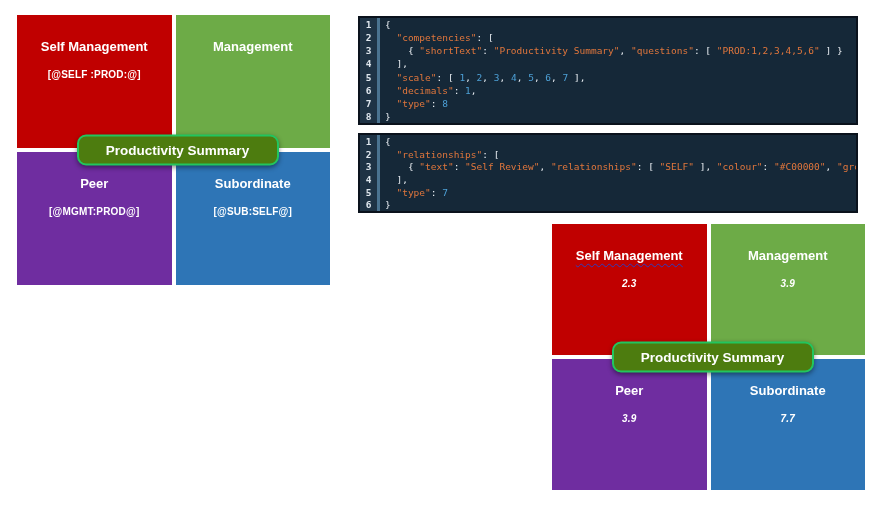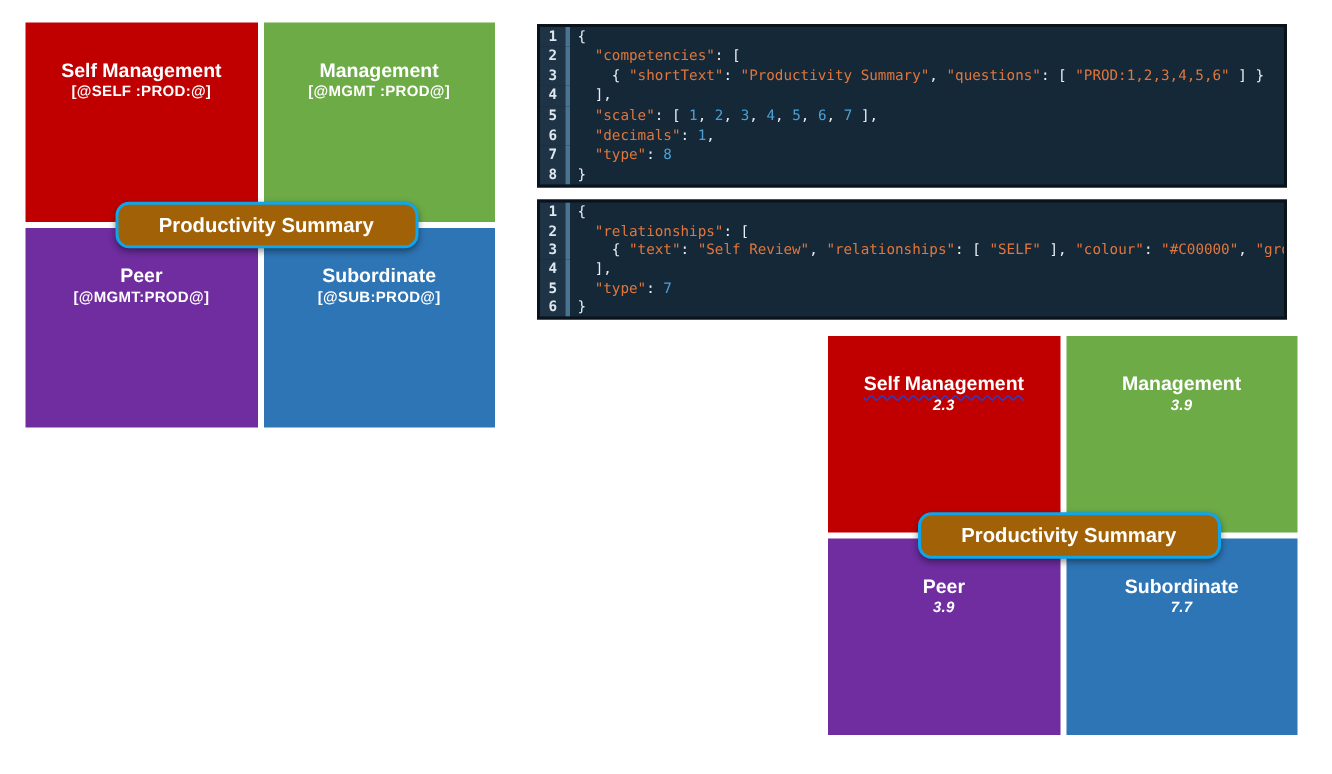--- a/index.html
+++ b/index.html
@@ -10,35 +10,35 @@
 
   
   .quad-chart {
     position:absolute; display:grid;
     grid-template-columns:1fr 1fr; grid-template-rows:1fr 1fr; gap:4px;
   }
   #chart1 { left:17px;  top:15px;  width:313px; height:270px; }
   #chart2 { left:552px; top:224px; width:313px; height:266px; }
   .quad {
     display:flex; flex-direction:column; align-items:center;
-    padding-top:24px; gap:2px; color:#ffffff; font-weight:bold;
+    padding-top:24px; gap:15px; color:#ffffff; font-weight:bold;
   }
   .q-label { font-size:13px; white-space:nowrap; }
   .q-value { font-size:10px; white-space:nowrap; letter-spacing:.2px; }
   #chart2 .q-value { font-size:10px;font-style:italic; }
   .wavy {
     text-decoration-line:underline; text-decoration-style:wavy;
     text-decoration-color:#2f3bbf; text-decoration-thickness:1px;
     text-underline-offset:3px;
   }
   .pill {
     position:absolute; left:calc(50% + 4px); top:50%;
     transform:translate(-50%,-50%);
-    width:198px; height:27px; background:#a16207;
-    border:2px solid #0ea5e9; border-radius:9px;
+    width:198px; height:27px; background:#4d7c0f;
+    border:2px solid #22c55e; border-radius:9px;
     box-shadow:0 2px 5px rgba(0,0,0,.45);
     color:#ffffff; display:flex; align-items:center; justify-content:center;
     font-weight:bold; font-size:13.5px; white-space:nowrap; z-index:2;
   }
 
   
   .code-block {
     position:absolute; left:358px; width:500px; box-sizing:border-box;
     background:#152838; border:2px solid #0a121c;
     font-family:"DejaVu Sans Mono","Liberation Mono",monospace;
@@ -63,29 +63,28 @@
 </head>
 <body>
 
 <div id="chart1" class="quad-chart">
   <div class="quad" style="background: rgb(192, 0, 0);">
     <span class="q-label">Self Management</span>
     <span class="q-value">[@SELF :PROD:@]</span>
   </div>
   <div class="quad" style="background: rgb(109, 171, 71);">
     <span class="q-label">Management</span>
-    <span class="q-value">[@MGMT :PROD@]</span>
   </div>
   <div class="quad" style="background: rgb(111, 45, 160);">
     <span class="q-label">Peer</span>
     <span class="q-value">[@MGMT:PROD@]</span>
   </div>
   <div class="quad" style="background: rgb(46, 117, 182);">
     <span class="q-label">Subordinate</span>
-    <span class="q-value">[@SUB:PROD@]</span>
+    <span class="q-value">[@SUB:SELF@]</span>
   </div>
   <div class="pill">Productivity Summary</div>
 </div>
 
 <div id="code1" class="code-block">
     <div class="code-line">
       <span class="ln">1</span>
       <span class="strip"></span>
       <span class="lc"><span class="tok-p">{</span></span>
     </div>

